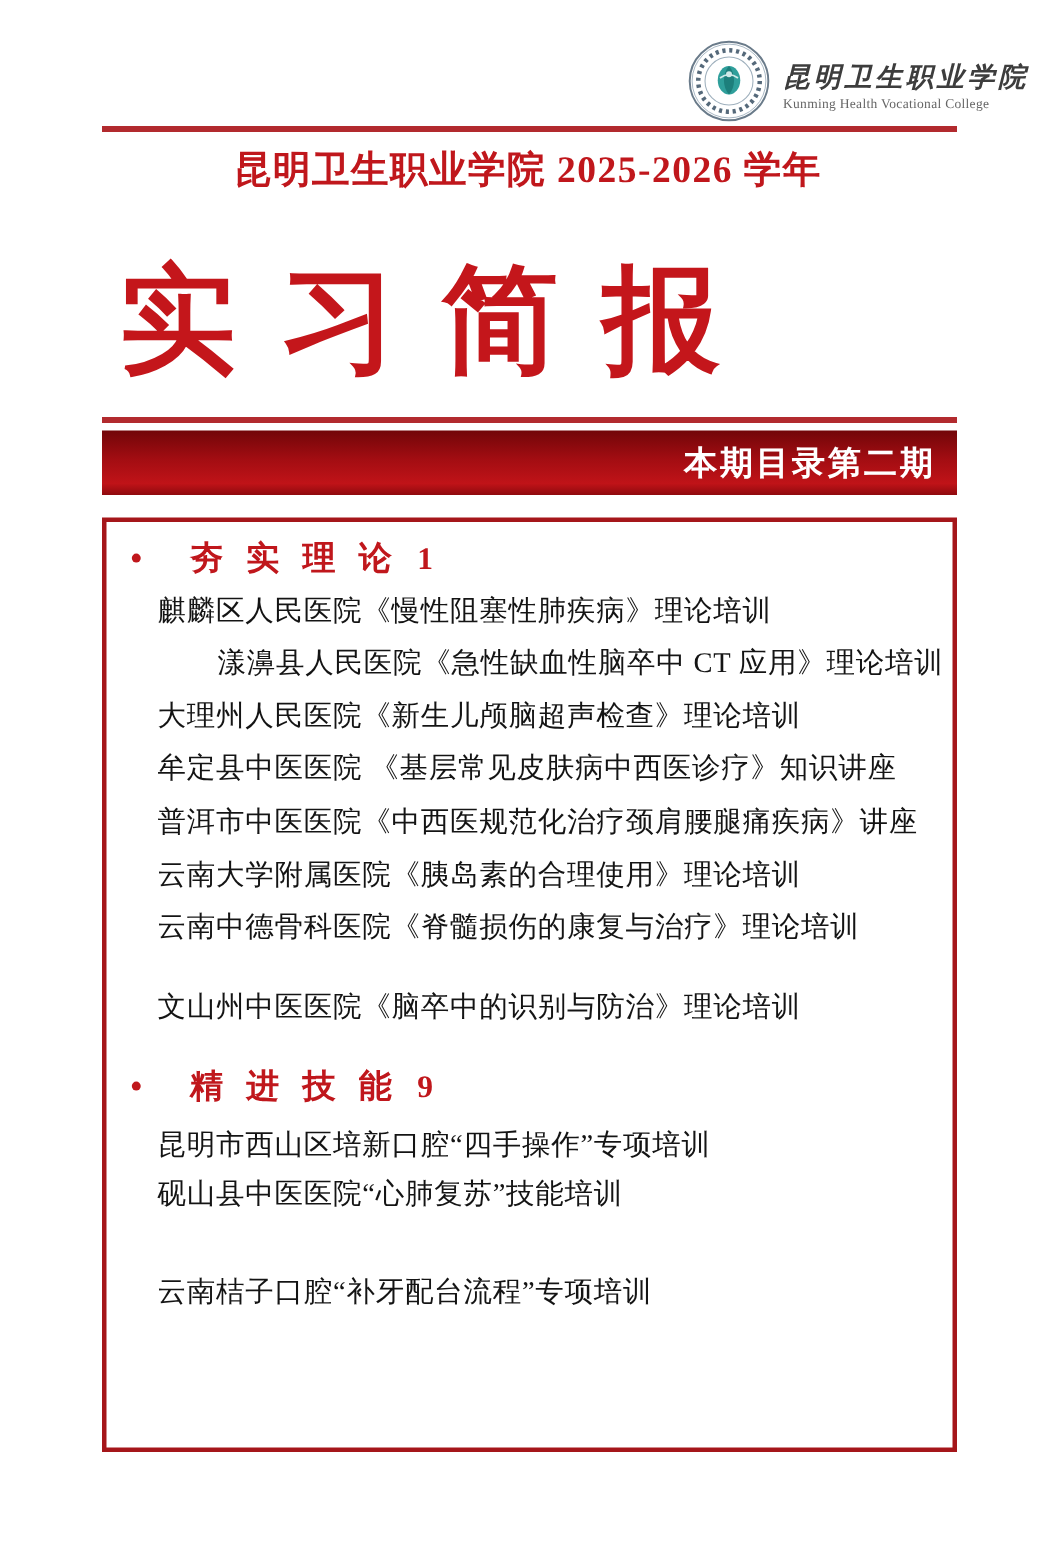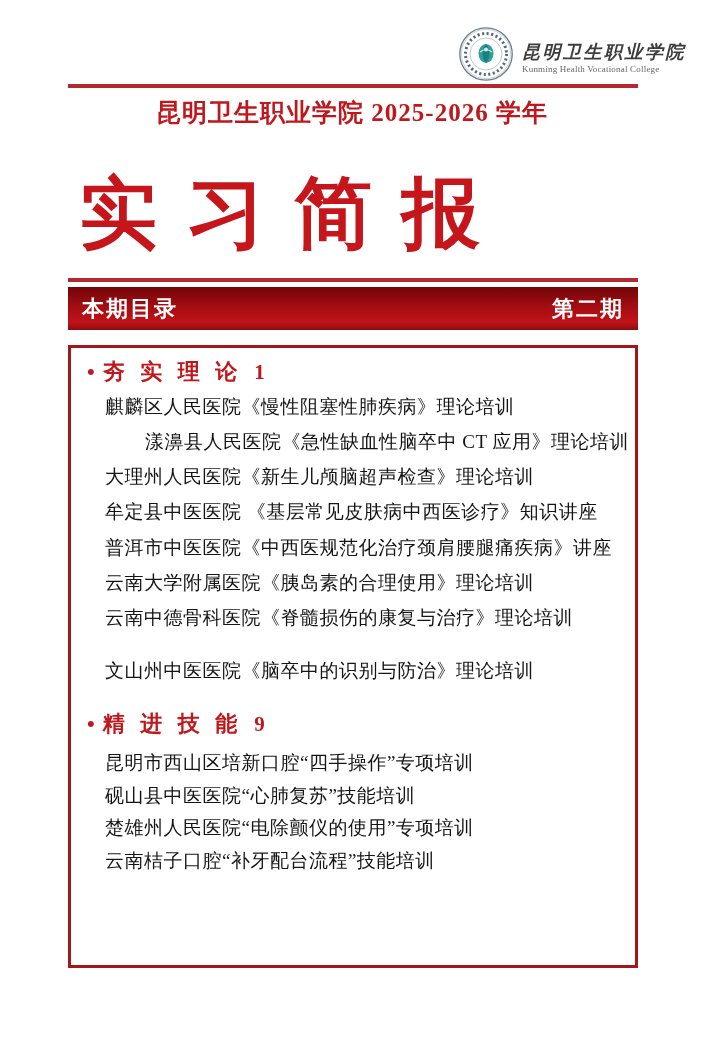--- a/index.html
+++ b/index.html
@@ -29,33 +29,33 @@
     font-size:25px;font-weight:bold;color:#c0171c;letter-spacing:1px;white-space:nowrap;
   }
   .main-title{
     position:absolute;left:0;top:162px;width:564px;text-align:center;
     font-size:78px;font-weight:bold;color:#c4161b;letter-spacing:5px;white-space:nowrap;
   }
   
   .toc-bar{
     position:absolute;left:68px;top:287px;width:570px;height:43px;box-sizing:border-box;
     background:linear-gradient(to bottom,#720609 0%,#a30d12 45%,#c01318 82%,#8f0a0e 100%);
-    display:flex;justify-content:space-between;align-items:center;padding:0 14px;
+    display:flex;justify-content:flex-end;align-items:center;padding:0 14px;
     font-family:"Liberation Sans","DejaVu Sans",sans-serif;
   }
   .toc-bar-label{color:#ffffff;font-size:22px;font-weight:bold;letter-spacing:2px;}
   
   .toc-box{
     position:absolute;left:68px;top:345px;width:570px;height:623px;box-sizing:border-box;
     border:3px solid #a5161a;background:#ffffff;
   }
   .sec-header{position:absolute;left:16px;display:flex;align-items:center;white-space:nowrap;}
   .bullet{color:#c0171c;font-size:22px;line-height:22px;margin-right:8px;
           font-family:"Liberation Sans","DejaVu Sans",sans-serif;}
-  .sec-title{color:#c0171c;font-size:22px;font-weight:bold;letter-spacing:5px;}
+  .sec-title{color:#c0171c;font-size:22px;font-weight:bold;letter-spacing:5px;margin-left:24px;}
   .sec-pageno{color:#c0171c;font-size:21px;font-weight:bold;margin-left:12px;}
   .toc-item{
     position:absolute;left:34px;width:520px;white-space:nowrap;
     color:#141414;font-size:19px;letter-spacing:.5px;
   }
   .sec1-header{top:9px;}
   .sec2-header{top:361px;}
   .i1-0{top:46px;} .i1-1{top:81px;margin-left:40px;} .i1-2{top:116px;} .i1-3{top:151px;}
   .i1-4{top:187px;} .i1-5{top:222px;} .i1-6{top:257px;} .i1-7{top:310px;}
   .i2-0{top:402px;} .i2-1{top:435px;} .i2-2{top:467px;} .i2-3{top:500px;}
@@ -112,16 +112,15 @@
   <div class="toc-item i1-7">文山州中医医院《脑卒中的识别与防治》理论培训</div>
 
   <div class="sec-header sec2-header">
     <span class="bullet">•</span>
     <span class="sec-title">精 进 技 能</span>
     <span class="sec-pageno">9</span>
   </div>
 
   <div class="toc-item i2-0">昆明市西山区培新口腔“四手操作”专项培训</div>
   <div class="toc-item i2-1">砚山县中医医院“心肺复苏”技能培训</div>
-  <div class="toc-item i2-2">楚雄州人民医院“电除颤仪的使用”专项培训</div>
-  <div class="toc-item i2-3">云南桔子口腔“补牙配台流程”技能培训</div>
+  <div class="toc-item i2-3">云南桔子口腔“补牙配台流程”专项培训</div>
 
 </div>
 
 </body></html>

